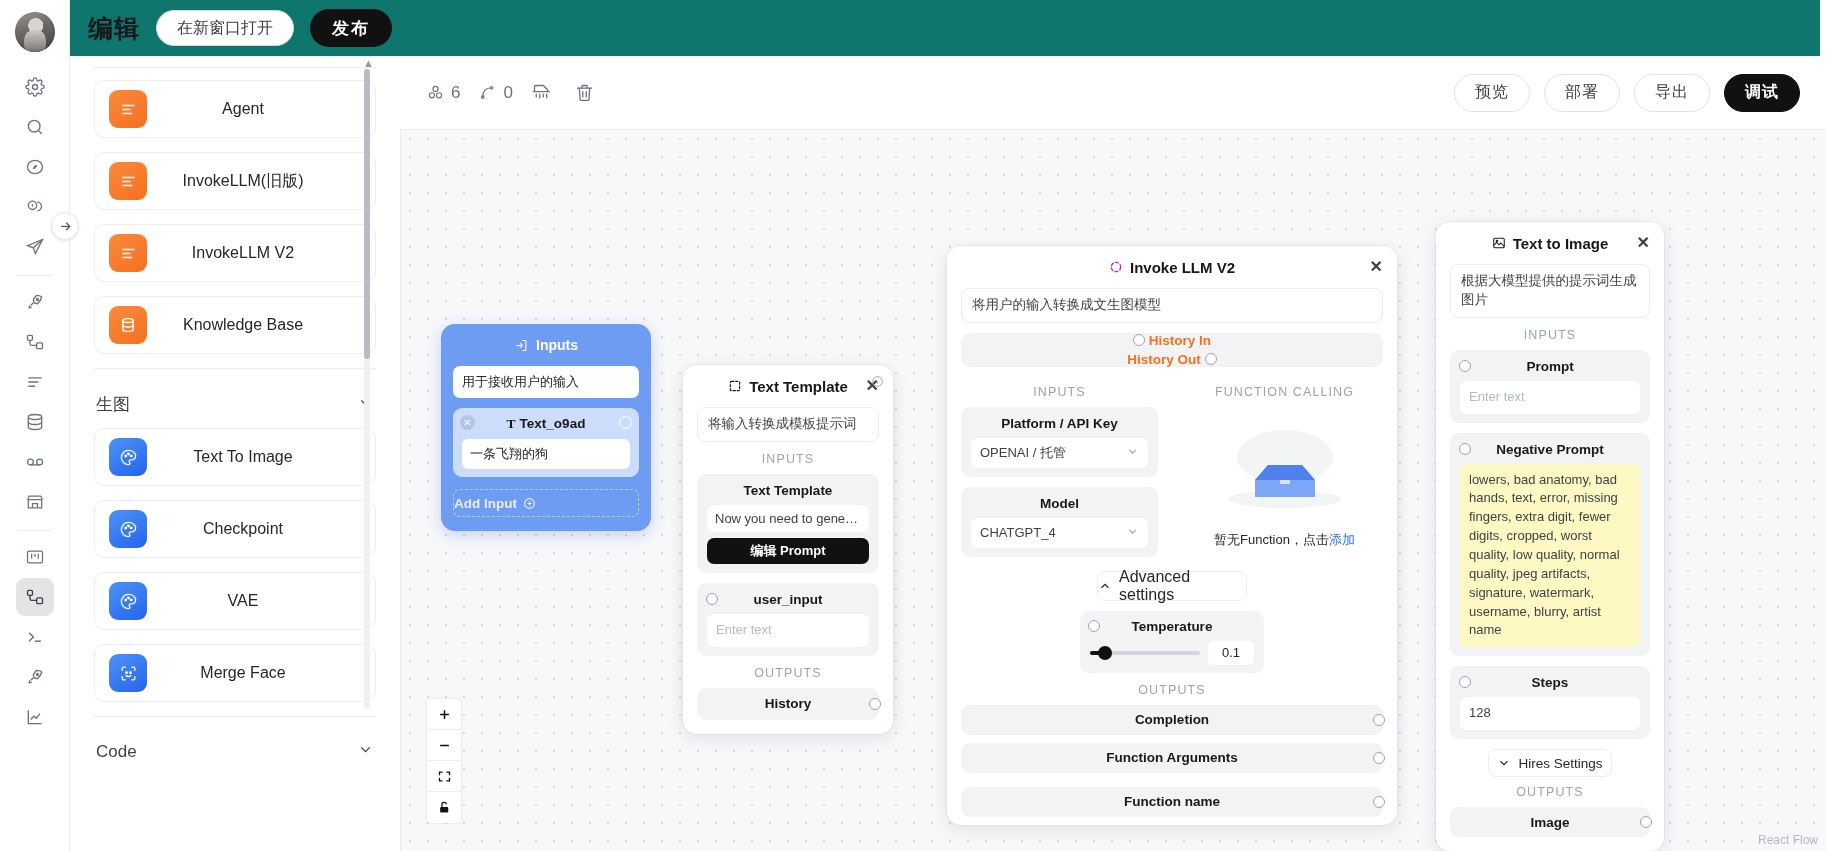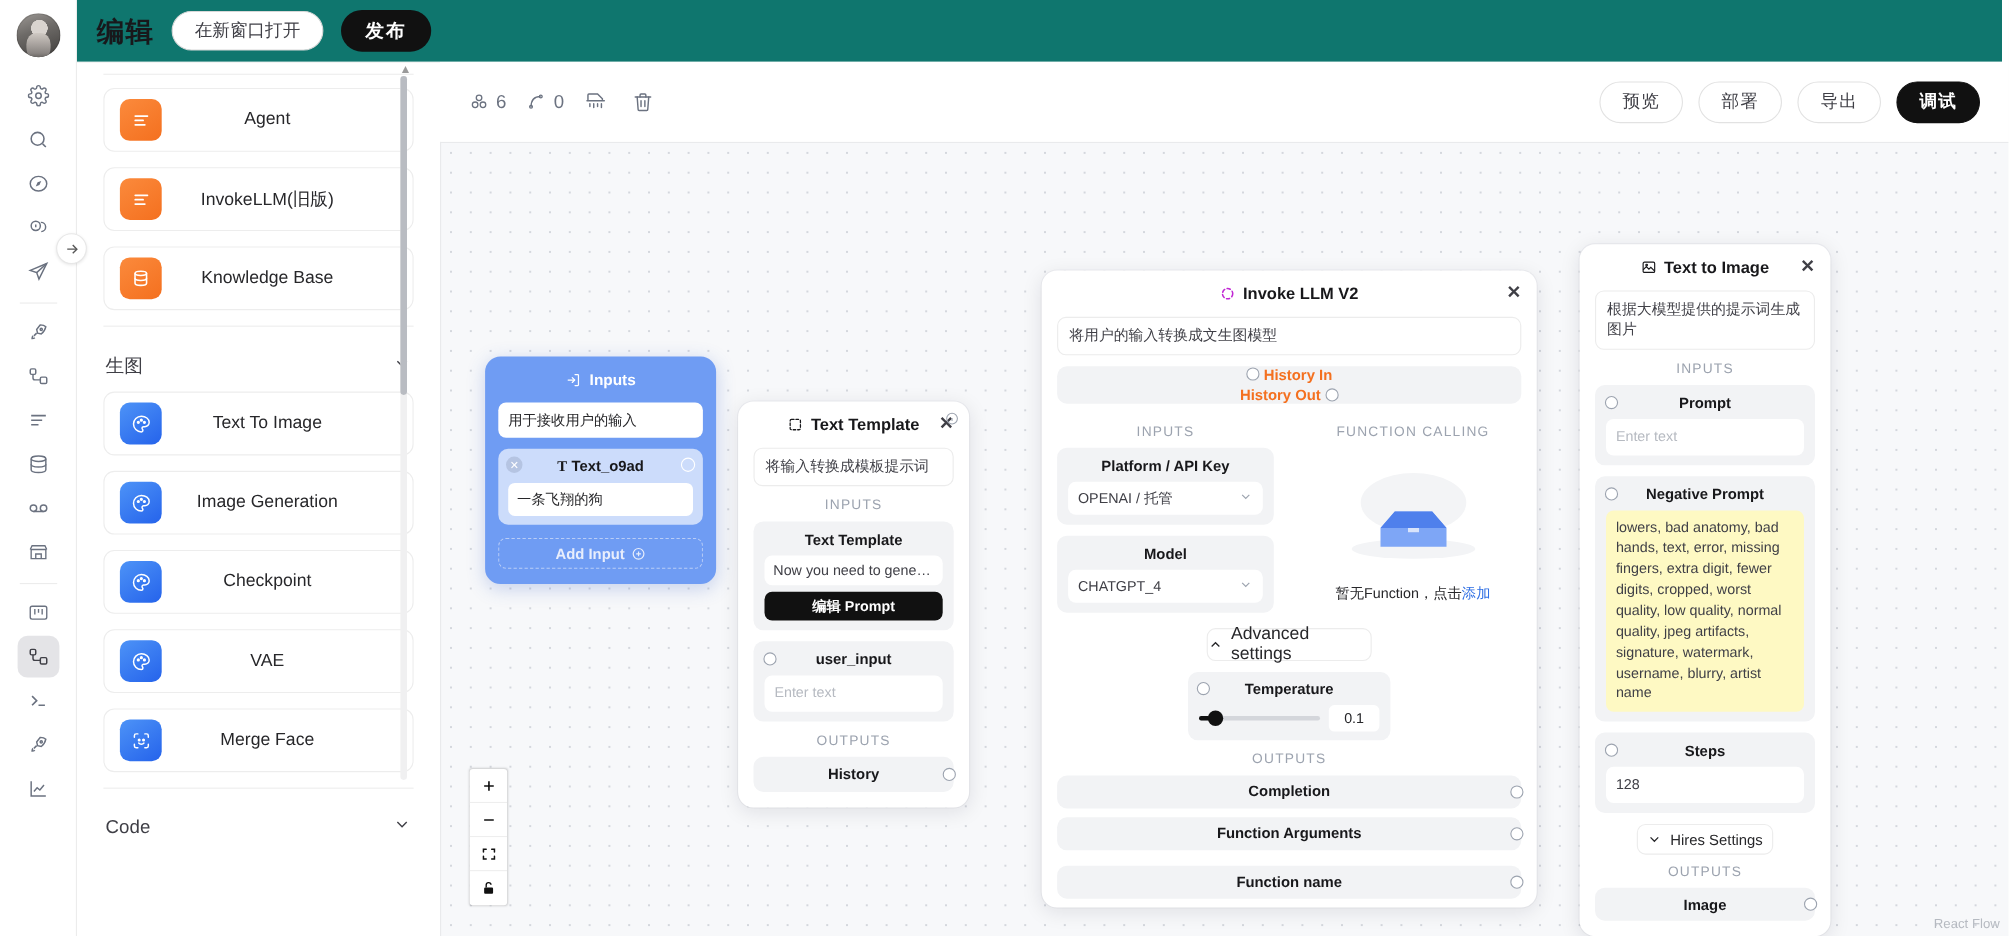--- a/index.html
+++ b/index.html
@@ -215,26 +215,26 @@
     background: #b5c4e2; color: #fff; font-size: 10px; display: flex; align-items: center;
     justify-content: center; cursor: pointer;
   }
   .ni-port {
     position: absolute; right: 7px; top: 8px; width: 13px; height: 13px; border-radius: 50%;
     border: 1.6px solid #fff; background: transparent;
   }
   .ni-val { background: #fff; border-radius: 6px; padding: 6px 8px; font-size: 13px; color: #27272a; }
   .ni-add {
     margin: 0 12px 14px 12px; height: 28px; border: 1px dashed #b9cdf7; border-radius: 7px;
-    display: flex; align-items: center; justify-content: center;
+    display: flex; align-items: center; 
     color: #e8eefc; font-size: 13.5px; font-weight: 700; cursor: pointer;
   }
 
   
-  .node-tt { left: 270px; top: 235px; width: 210px; }
+  .node-tt { left: 282px; top: 235px; width: 210px; }
 
   
   .prompt-btn {
     background: #111; color: #fff; border-radius: 7px; height: 26px;
     display: flex; align-items: center; justify-content: center;
     font-size: 13px; font-weight: 700; cursor: pointer; margin-top: 6px;
   }
   .trunc {
     font-size: 13px; color: #3f3f46; background: #fff; border-radius: 7px;
     padding: 6px 8px; white-space: nowrap; overflow: hidden; text-overflow: ellipsis;
@@ -448,20 +448,28 @@
 
       <div class="pal-item">
         <div class="pal-icon orange">
           <svg width="19" height="19" viewBox="0 0 24 24" fill="none" stroke="currentColor" stroke-width="2" stroke-linecap="round">
               <path d="M5 7h14M5 12h9M5 17h11"></path>
             </svg>
         </div>
         <div class="pal-label">InvokeLLM(旧版)</div>
       </div>
 
+      <div class="pal-item">
+        <div class="pal-icon orange">
+          <svg width="19" height="19" viewBox="0 0 24 24" fill="none" stroke="currentColor" stroke-width="2" stroke-linecap="round">
+              <path d="M5 7h14M5 12h9M5 17h11"></path>
+            </svg>
+        </div>
+        <div class="pal-label">InvokeLLM V2</div>
+      </div>
 
       <div class="pal-item">
         <div class="pal-icon orange">
           <svg width="18" height="18" viewBox="0 0 24 24" fill="none" stroke="currentColor" stroke-width="1.9">
               <ellipse cx="12" cy="6" rx="7" ry="2.6"></ellipse>
               <path d="M5 6v12c0 1.5 3.1 2.6 7 2.6s7-1.1 7-2.6V6"></path>
               <path d="M5 12c0 1.5 3.1 2.6 7 2.6s7-1.1 7-2.6"></path>
             </svg>
         </div>
         <div class="pal-label">Knowledge Base</div>
@@ -482,31 +490,20 @@
           <svg width="19" height="19" viewBox="0 0 24 24" fill="none" stroke="currentColor" stroke-width="1.7">
               <path d="M12 3a9 9 0 1 0 0 18c1 0 1.8-.8 1.8-1.8 0-.5-.2-.9-.5-1.2-.3-.3-.5-.7-.5-1.2 0-1 .8-1.8 1.8-1.8H16a5 5 0 0 0 5-5c0-3.9-4-7-9-7z"></path>
               <circle cx="8.5" cy="10" r="1" fill="currentColor"></circle>
               <circle cx="12" cy="7.5" r="1" fill="currentColor"></circle>
               <circle cx="15.5" cy="10" r="1" fill="currentColor"></circle>
             </svg>
         </div>
         <div class="pal-label">Text To Image</div>
       </div>
 
-      <div class="pal-item">
-        <div class="pal-icon blue">
-          <svg width="19" height="19" viewBox="0 0 24 24" fill="none" stroke="currentColor" stroke-width="1.7">
-              <path d="M12 3a9 9 0 1 0 0 18c1 0 1.8-.8 1.8-1.8 0-.5-.2-.9-.5-1.2-.3-.3-.5-.7-.5-1.2 0-1 .8-1.8 1.8-1.8H16a5 5 0 0 0 5-5c0-3.9-4-7-9-7z"></path>
-              <circle cx="8.5" cy="10" r="1" fill="currentColor"></circle>
-              <circle cx="12" cy="7.5" r="1" fill="currentColor"></circle>
-              <circle cx="15.5" cy="10" r="1" fill="currentColor"></circle>
-            </svg>
-        </div>
-        <div class="pal-label">Image Generation</div>
-      </div>
 
       <div class="pal-item">
         <div class="pal-icon blue">
           <svg width="19" height="19" viewBox="0 0 24 24" fill="none" stroke="currentColor" stroke-width="1.7">
               <path d="M12 3a9 9 0 1 0 0 18c1 0 1.8-.8 1.8-1.8 0-.5-.2-.9-.5-1.2-.3-.3-.5-.7-.5-1.2 0-1 .8-1.8 1.8-1.8H16a5 5 0 0 0 5-5c0-3.9-4-7-9-7z"></path>
               <circle cx="8.5" cy="10" r="1" fill="currentColor"></circle>
               <circle cx="12" cy="7.5" r="1" fill="currentColor"></circle>
               <circle cx="15.5" cy="10" r="1" fill="currentColor"></circle>
             </svg>
         </div>

